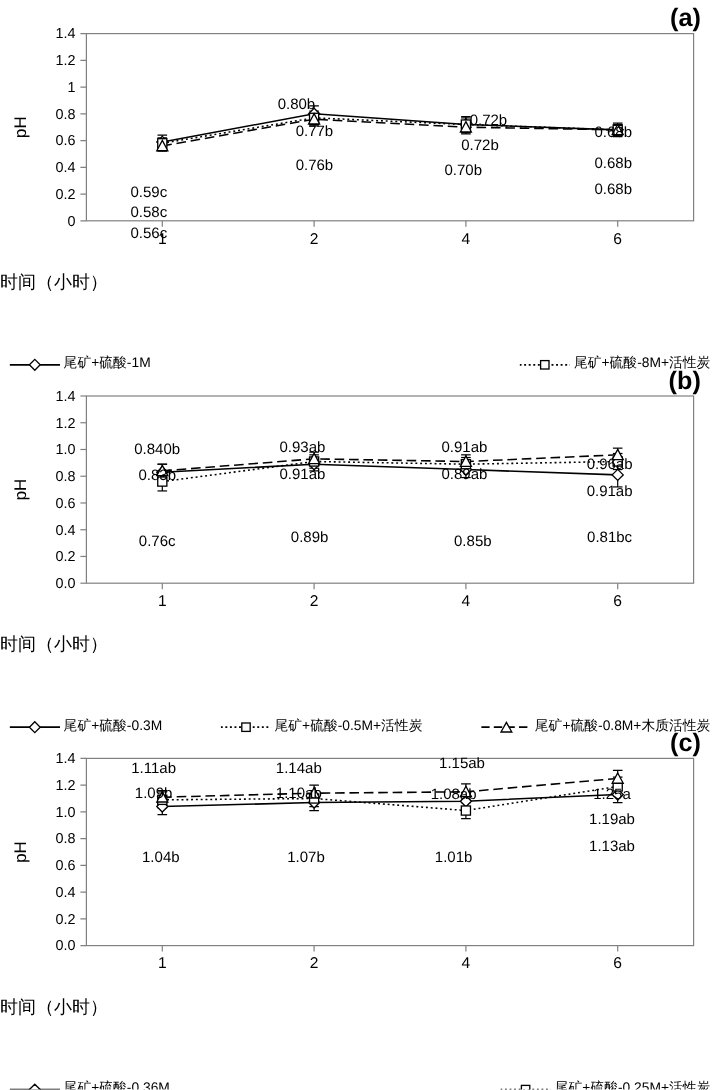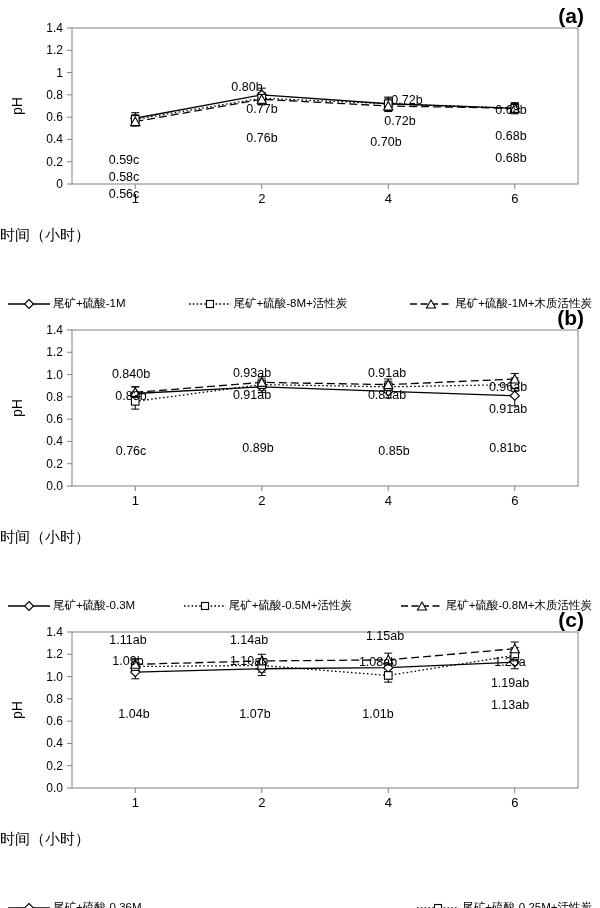--- a/index.html
+++ b/index.html
@@ -175,27 +175,20 @@
       </svg>
       <span class="legend-label">尾矿+硫酸-1M</span>
     </div>
     <div class="legend-item">
       <svg width="42" height="12" viewBox="0 0 42 12">
         <line x1="0" y1="6" x2="42" y2="6" stroke="#000" stroke-width="1.4" stroke-dasharray="1.6,2.2"></line>
         <rect x="17.5" y="2.5" width="7" height="7" fill="#fff" stroke="#000" stroke-width="1.1"></rect>
       </svg>
       <span class="legend-label">尾矿+硫酸-8M+活性炭</span>
     </div>
-    <div class="legend-item">
-      <svg width="42" height="12" viewBox="0 0 42 12">
-        <line x1="0" y1="6" x2="42" y2="6" stroke="#000" stroke-width="1.4" stroke-dasharray="7,3.5"></line>
-        <polygon points="21,2 25.5,10 16.5,10" fill="#fff" stroke="#000" stroke-width="1.1"></polygon>
-      </svg>
-      <span class="legend-label">尾矿+硫酸-1M+木质活性炭</span>
-    </div>
   </div>
 </div>
 
 <div class="panel">
   <div class="panel-letter">(b)</div>
   <div class="plot-wrap">
       <svg width="600" height="200" viewBox="0 0 600 200" class="chart-svg">
         <rect x="72" y="10" width="506" height="156" fill="none" stroke="#808080" stroke-width="1"></rect>
         <line x1="67" y1="166" x2="72" y2="166" stroke="#808080" stroke-width="1"></line>
         <text x="63" y="170" text-anchor="end" font-size="12" font-family="&quot;Liberation Sans&quot;, sans-serif" fill="#000">0.0</text>

